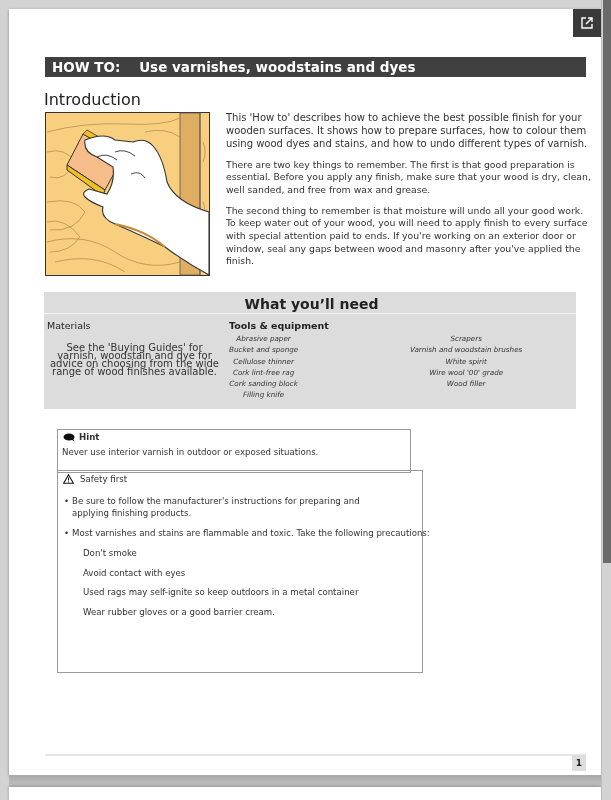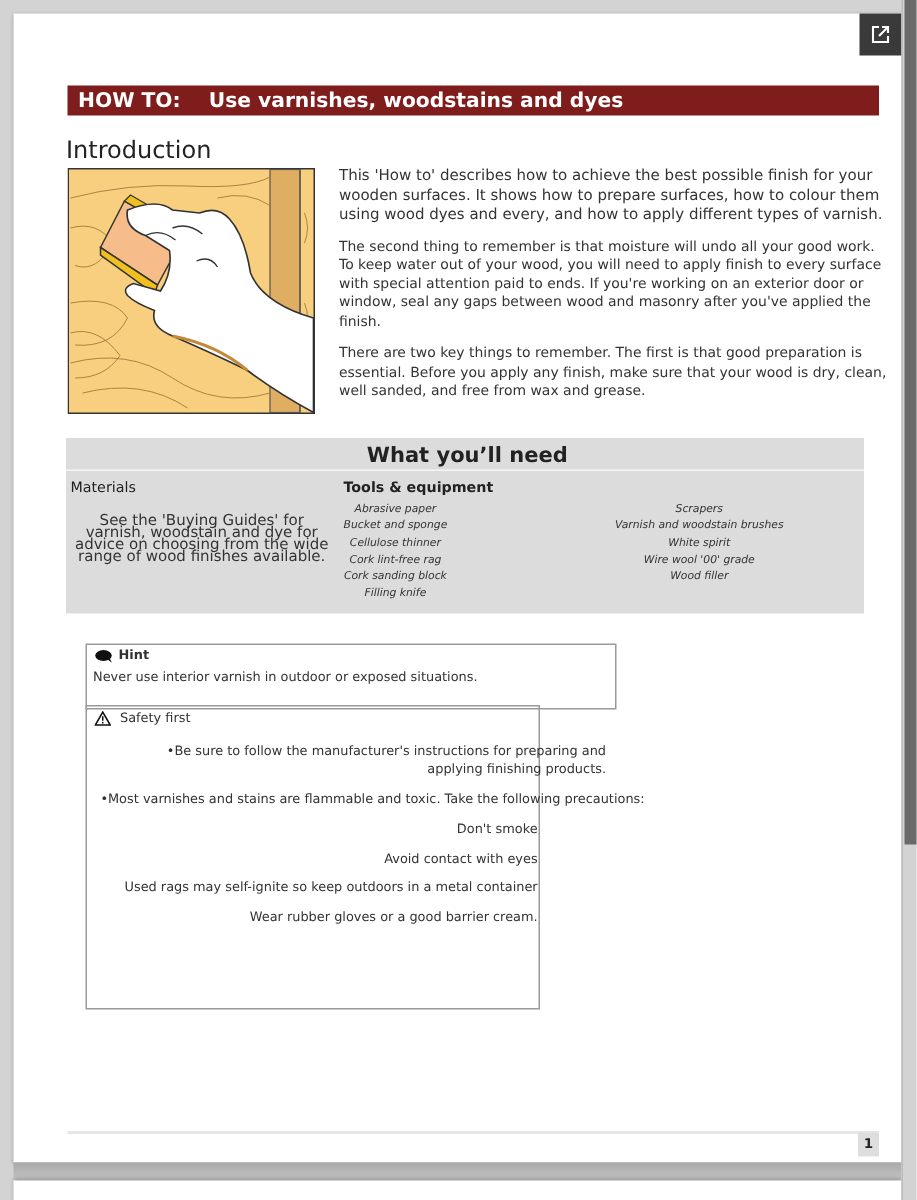--- a/index.html
+++ b/index.html
@@ -27,21 +27,21 @@
     cursor:pointer;
   }
   .scrollbar {
     position:absolute; left:601px; top:0; width:10px; height:800px; background:#d3d3d3;
     border-left:1px solid #bdbdbd; box-sizing:border-box;
   }
   .scroll-thumb { position:absolute; left:1px; top:0; width:9px; height:563px; background:#6a6a6a; }
 
   .green-bar {
     position:absolute; left:36px; top:48px; width:541px; height:20px;
-    background:#7f1d1d; color:#fff; font-weight:bold; font-size:13.5px;
+    background:#404040; color:#fff; font-weight:bold; font-size:13.5px;
     line-height:20px; padding-left:7px; box-sizing:border-box; white-space:nowrap;
   }
   .green-bar .howto { margin-right:14px; }
   .intro-title {
     position:absolute; left:35px; top:81px; font-size:16px; color:#222;
   }
   .illustration { position:absolute; left:36px; top:103px; width:165px; height:164px; }
   .intro-text {
     position:absolute; left:217px; top:102px; width:365px; font-size:9.3px; line-height:12.6px; color:#333;
   }
@@ -61,22 +61,22 @@
   .tools-col2 { position:absolute; left:366px; top:41px; font-size:7.2px; line-height:11.3px; color:#333; }
   .list { list-style:none; margin:0; padding:0;font-style:italic; }
 
   .hint-box {
     position:absolute; left:48px; top:420px; width:354px; height:44px;
     border:1px solid #9a9a9a; box-sizing:border-box; font-size:8.6px; color:#333;
   }
   .hint-head { position:absolute; left:5px; top:2px; font-weight:bold; display:flex; align-items:center; }
   .hint-text { position:absolute; left:4px; top:17px; }
   .safety-box {
-    position:absolute; left:48px; top:461px; width:303px; height:203px;
-    border:1px solid #9a9a9a; box-sizing:border-box; font-size:8.6px; color:#333;text-align:right;
+    position:absolute; left:48px; top:461px; width:366px; height:203px;
+    border:1px solid #9a9a9a; box-sizing:border-box; font-size:8.6px; color:#333;
   }
   .safety-head { position:absolute; left:5px; top:3px; display:flex; align-items:center; }
   .bullet1 { position:absolute; left:6px; top:25px; width:340px; line-height:11.5px; }
   .bullet2 { position:absolute; left:6px; top:57px; width:345px; white-space:nowrap; }
   .precautions { position:absolute; left:25px; top:73px; list-style:none; margin:0; padding:0; line-height:19.6px; }
   .bul { display:inline-block; width:8px; }
   .bullet1 .cont { padding-left:8px; }
 
   .footer-line { position:absolute; left:36px; top:745px; width:541px; height:2px; background:#e6e6e6; }
   .page-num {
@@ -117,23 +117,23 @@
     <polygon points="38,22 42,18 80,40 78,45" fill="#f0c020" stroke="#333" stroke-width="0.8"></polygon>
 
     <path d="M40 28 Q60 20 70 28 L88 30 Q100 25 108 34 Q118 45 122 70 Q130 90 164 100 L164 163 Q140 150 120 135 Q100 125 70 112 Q55 106 58 95 Q45 90 40 85 Q36 80 44 77 L62 82 Q70 70 68 55 L52 45 Q38 40 40 28 Z" fill="#fff" stroke="#333" stroke-width="1.1"></path>
     <path d="M52 45 Q62 40 72 48" fill="none" stroke="#333" stroke-width="0.9"></path>
     <path d="M70 40 Q80 36 90 44" fill="none" stroke="#333" stroke-width="0.9"></path>
     <path d="M86 62 Q95 58 100 66" fill="none" stroke="#333" stroke-width="0.9"></path>
     <path d="M70 112 Q100 118 120 135" fill="none" stroke="#c48a3a" stroke-width="2"></path>
   </svg>
 
   <div class="intro-text">
-    <p style="font-size:10px;line-height:13px;">This 'How to' describes how to achieve the best possible finish for your wooden surfaces. It shows how to prepare surfaces, how to colour them using wood dyes and every, and how to apply different types of varnish.</p>
+    <p style="font-size:10px;line-height:13px;">This 'How to' describes how to achieve the best possible finish for your wooden surfaces. It shows how to prepare surfaces, how to colour them using wood dyes and stains, and how to undo different types of varnish.</p>
+    <p>There are two key things to remember. The first is that good preparation is essential. Before you apply any finish, make sure that your wood is dry, clean, well sanded, and free from wax and grease.</p>
     <p>The second thing to remember is that moisture will undo all your good work. To keep water out of your wood, you will need to apply finish to every surface with special attention paid to ends. If you're working on an exterior door or window, seal any gaps between wood and masonry after you've applied the finish.</p>
-    <p>There are two key things to remember. The first is that good preparation is essential. Before you apply any finish, make sure that your wood is dry, clean, well sanded, and free from wax and grease.</p>
   </div>
 
   <div class="need-box">
     <div class="need-head">What you’ll need</div>
     <div class="mat-title">Materials</div>
     <div class="mat-text">See the 'Buying Guides' for varnish, woodstain and dye for advice on choosing from the wide range of wood finishes available.</div>
     <div class="tools-title">Tools &amp; equipment</div>
     <ul class="list tools-col1">
       <li>Abrasive paper</li>
       <li>Bucket and sponge</li>

